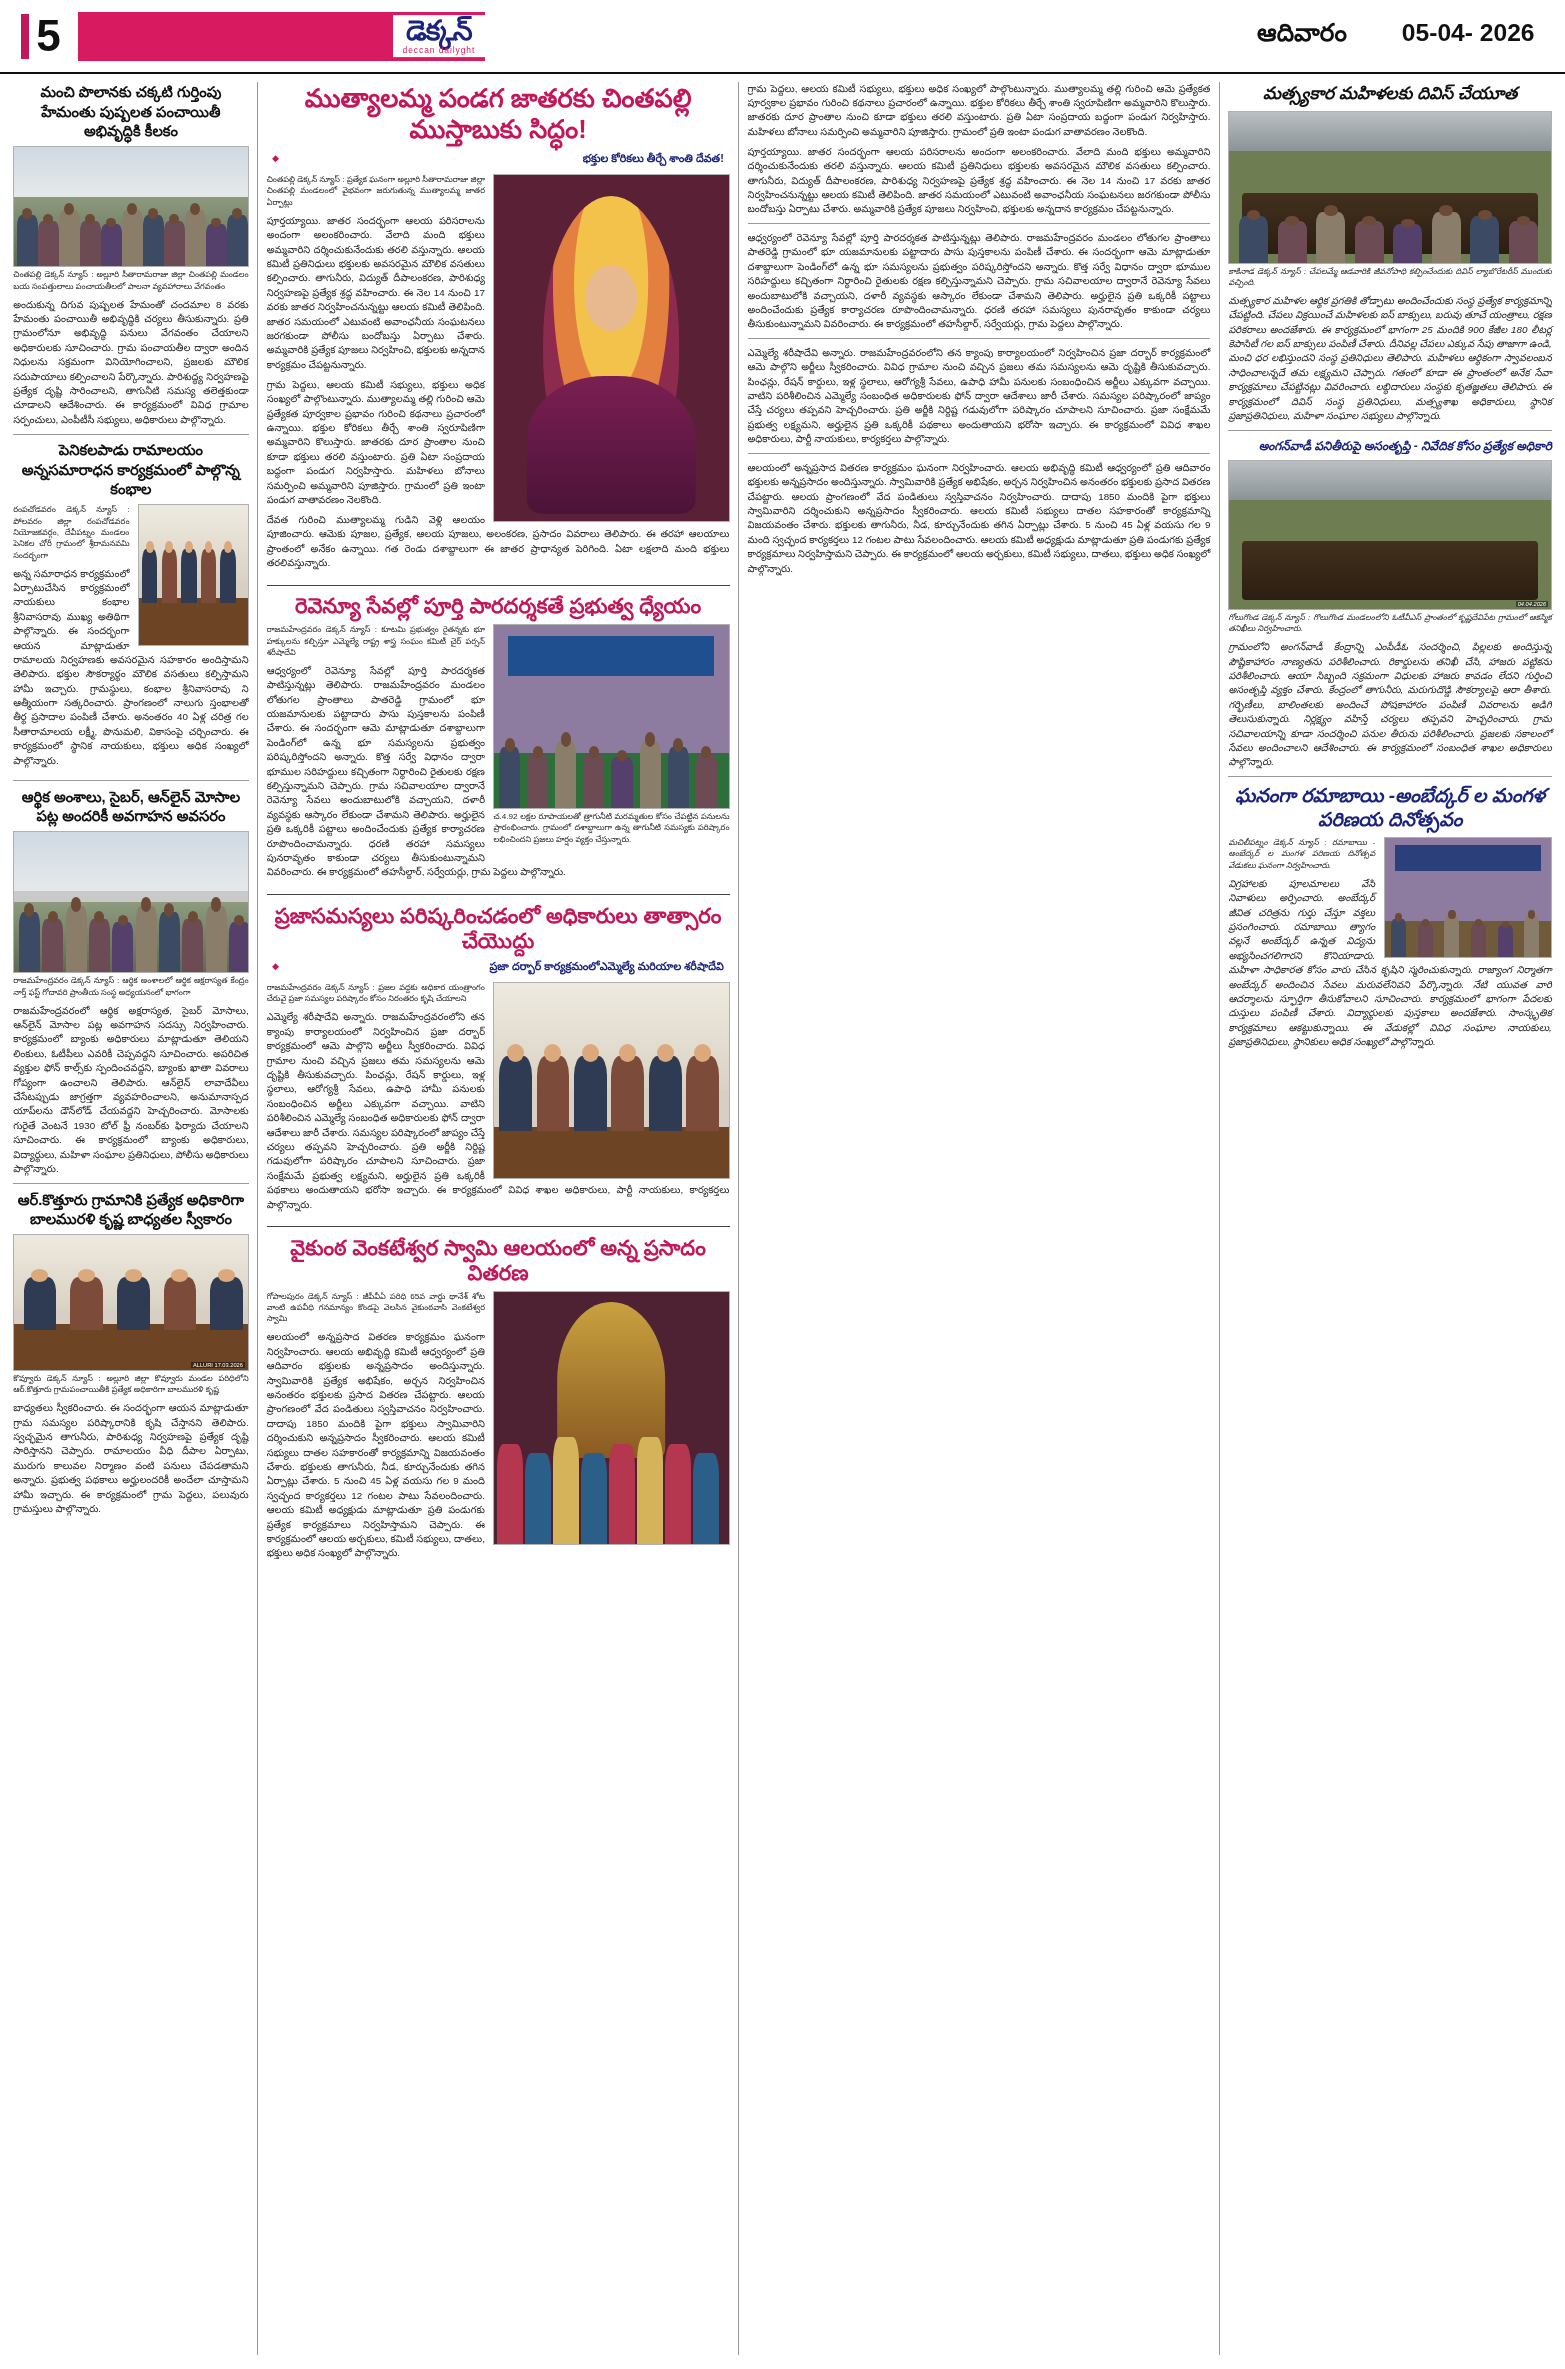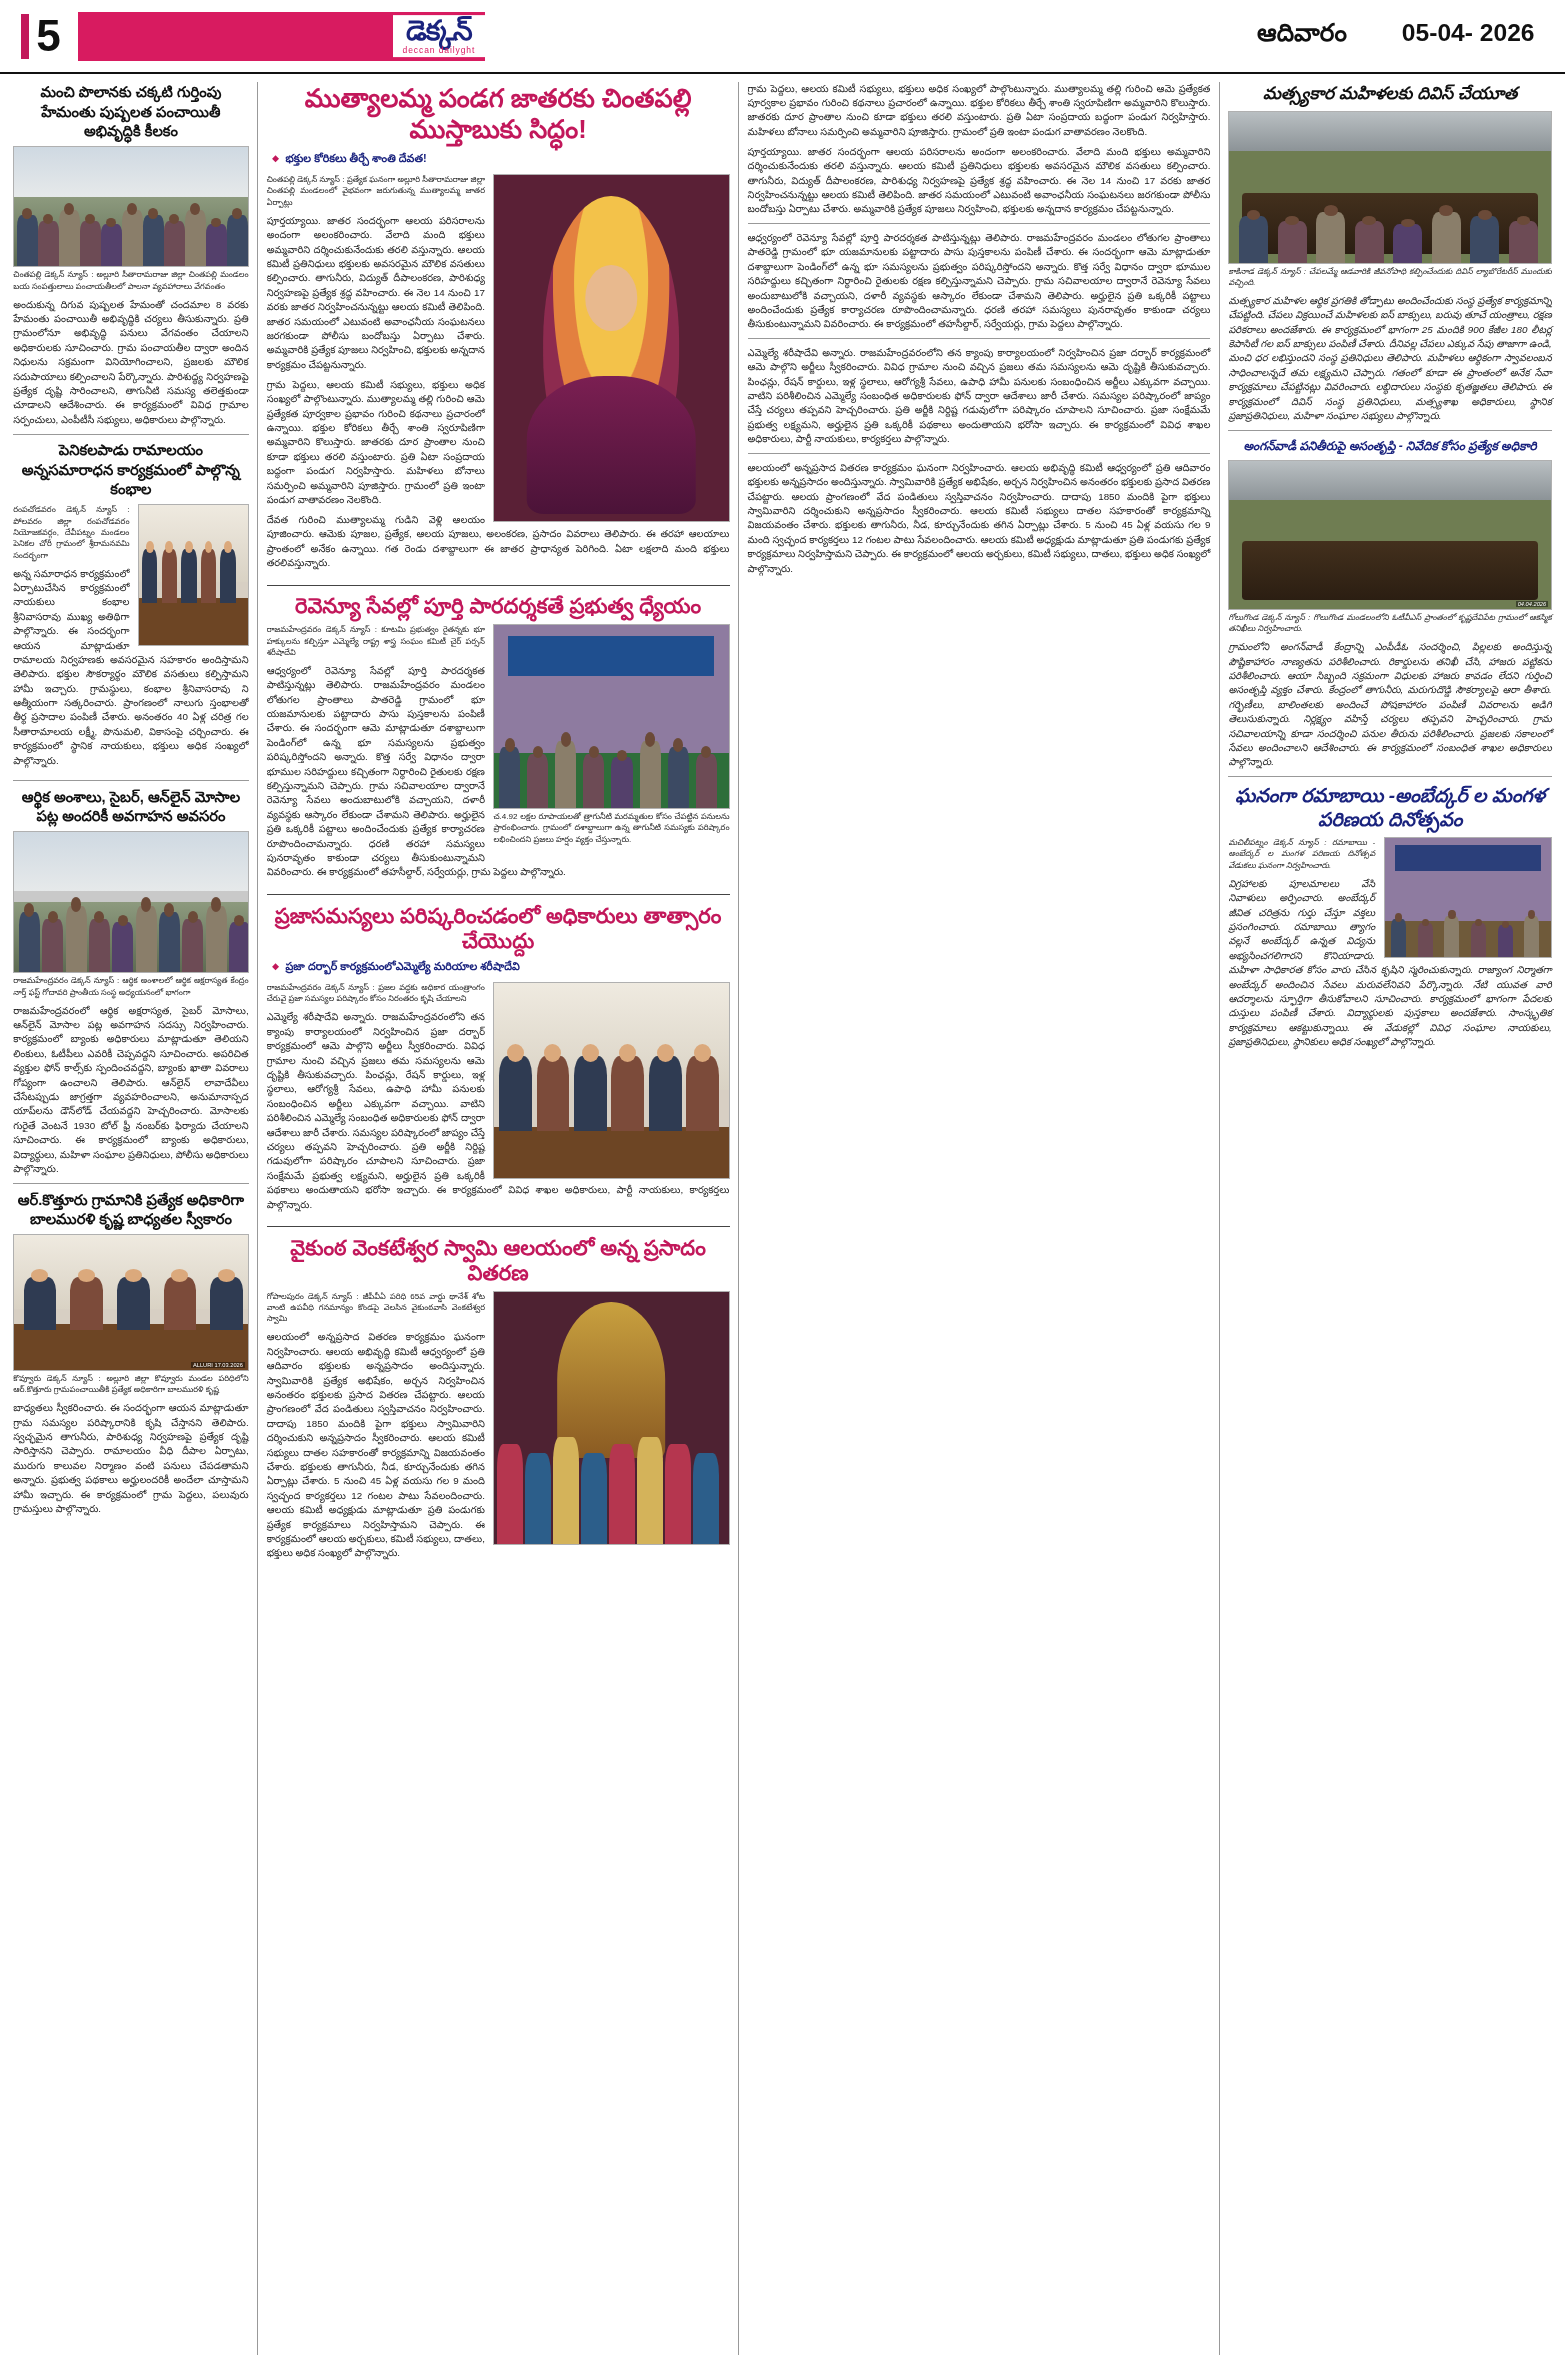--- a/index.html
+++ b/index.html
@@ -126,38 +126,38 @@
     font-weight: bold;
     color: #1a237e;
     text-align: center;
     line-height: 1.25;
     margin: 3.8px 0 5.7px 0;
   }
   .subhead {
     font-size: 12px;
     font-weight: bold;
     color: #1a237e;
-    text-align: center;
+    text-align: right;
     line-height: 1.4;
     margin: 0 0 5.7px 0;
   }
   .bullets {
     margin: 3.8px 0 7.6px 0;
     padding: 0 5.7px;
   }
   .bullets li {
     font-size: 11px;
     color: #1a237e;
     font-weight: bold;
     line-height: 1.45;
     margin-bottom: 1.9px;
     list-style: none;
     position: relative;
     padding-left: 13.2px;
-    text-align: left;
+    text-align: right;
   }
   .bullets li:before {
     content: "\25C6";
     color: #c2185b;
     position: absolute;
     left: 0;
     font-size: 8.5px;
     top: 1.9px;
   }
   .bullets.left li { text-align: left; }

